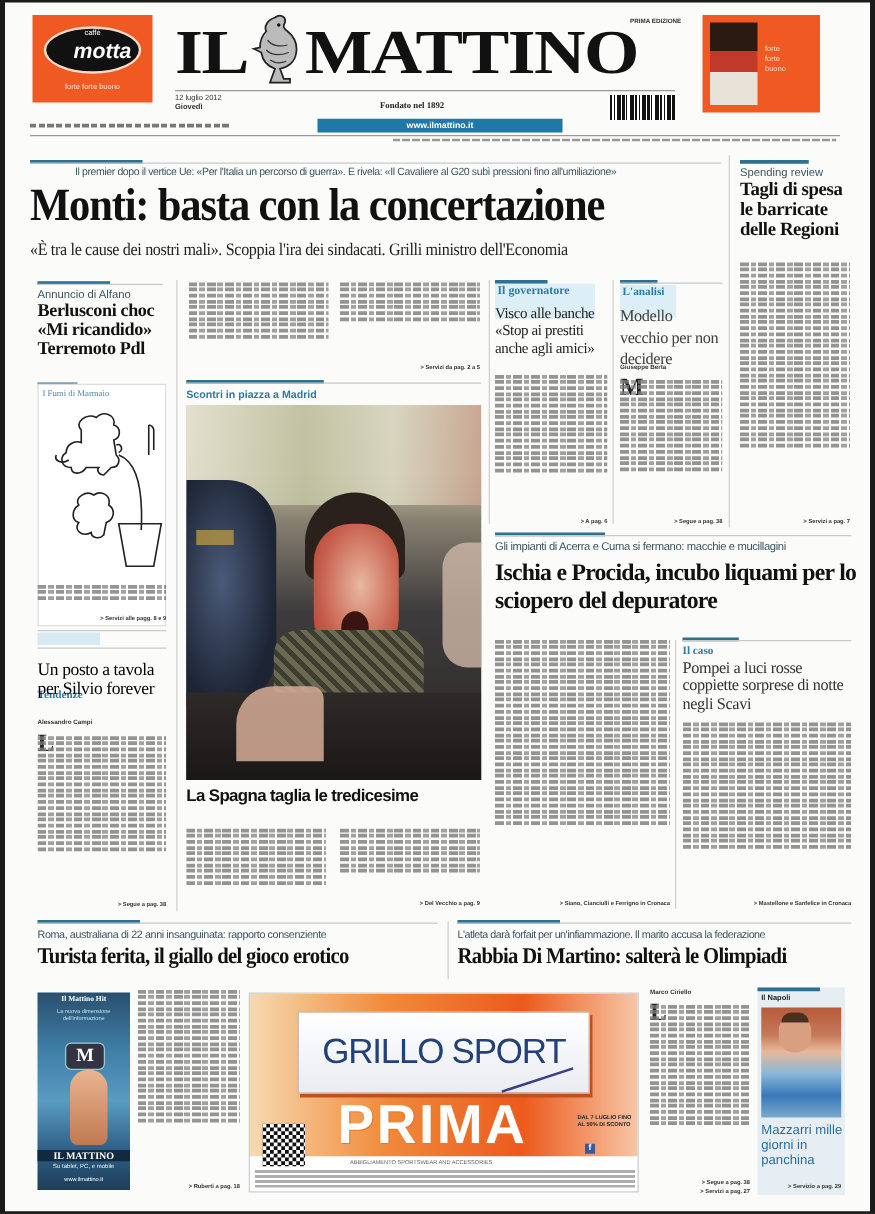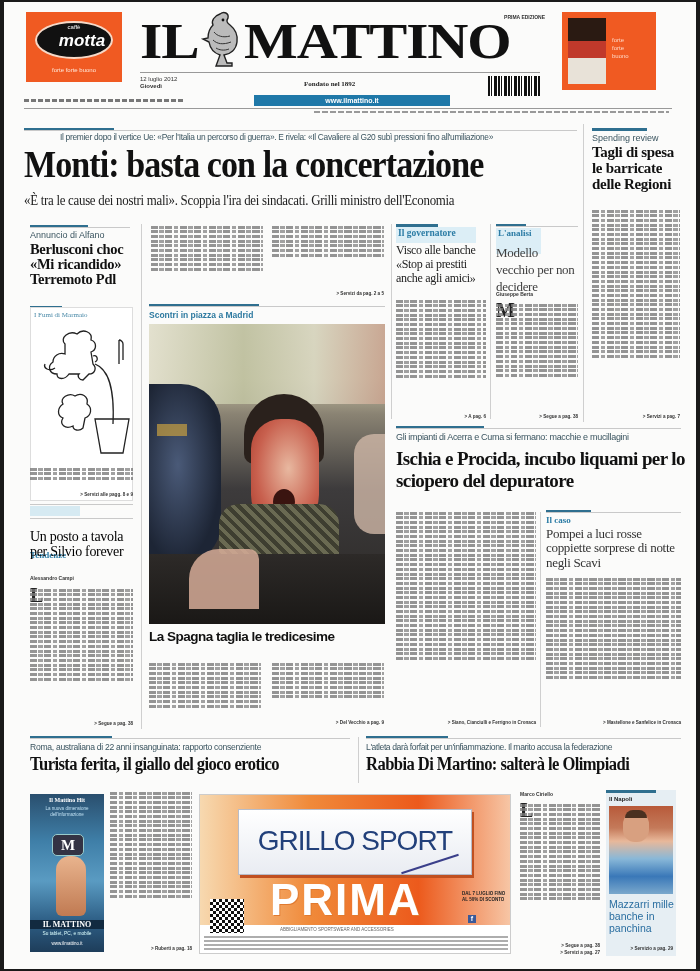--- a/index.html
+++ b/index.html
@@ -228,21 +228,21 @@
       <span class="g"></span>
       <span class="g"></span>
       <span class="g"></span>
       <span class="g"></span>
       <span class="g"></span>
   </div>
   <div class="abs ref" style="left:268px;top:718px;width:112px;">&gt; Del Vecchio a pag. 9</div>
 
   <div class="vrule" style="left:387px;top:222px;height:195px;"></div>
   <div class="kicker-bar" style="left:392px;top:222px;width:42px;"></div>
-  <div class="abs" style="left:392px;top:225px;width:80px;height:16px;background:#dceef6;">
+  <div class="abs" style="left:392px;top:225px;width:80px;height:28px;background:#dceef6;">
     <div class="kicker blue" style="font-size:9.5px;line-height:12px;padding-left:2px;">Il governatore</div>
   </div>
   <div class="abs head" style="left:392px;top:242px;width:90px;font-size:12px;font-weight:normal;color:#222;line-height:1.15;">Visco alle banche «Stop ai prestiti anche agli amici»</div>
   <div class="abs body-text" style="left:392px;top:296px;width:90px;height:112px;">
     <span class="g"></span>
       <span class="g"></span>
       <span class="g"></span>
       <span class="g"></span>
       <span class="g"></span>
       <span class="g"></span>
@@ -448,16 +448,16 @@
   <div class="abs ref" style="left:516px;top:941px;width:80px;">&gt; Segue a pag. 38</div>
   <div class="abs ref" style="left:516px;top:948px;width:80px;">&gt; Servizi a pag. 27</div>
 
   <div class="abs" style="left:602px;top:788px;width:70px;height:166px;background:#e6eef3;">
     <div class="kicker-bar" style="left:0;top:0;width:50px;"></div>
     <div class="abs" style="left:3px;top:6px;font-family:'Liberation Sans',sans-serif;font-size:6px;font-weight:bold;color:#222;">Il Napoli</div>
     <div class="abs" style="left:3px;top:16px;width:64px;height:88px;background:linear-gradient(180deg,#b85a3a 0%,#c47a5a 25%,#e8b89a 40%,#89b8d8 60%,#3a78b8 80%,#7aa8cc 100%);">
       <div class="abs" style="left:14px;top:6px;width:26px;height:30px;background:#d8a080;border-radius:12px;"></div>
       <div class="abs" style="left:16px;top:4px;width:22px;height:8px;background:#4a3020;border-radius:10px 10px 0 0;"></div>
     </div>
-    <div class="abs" style="left:3px;top:108px;width:66px;font-family:'Liberation Sans',sans-serif;font-size:10.5px;color:#2a6ea0;line-height:12px;">Mazzarri mille banche in panchina</div>
+    <div class="abs" style="left:3px;top:108px;width:66px;font-family:'Liberation Sans',sans-serif;font-size:10.5px;color:#2a6ea0;line-height:12px;">Mazzarri mille giorni in panchina</div>
     <div class="abs ref" style="left:3px;top:156px;width:64px;">&gt; Servizio a pag. 29</div>
   </div>
 </div>
 
 </body></html>

